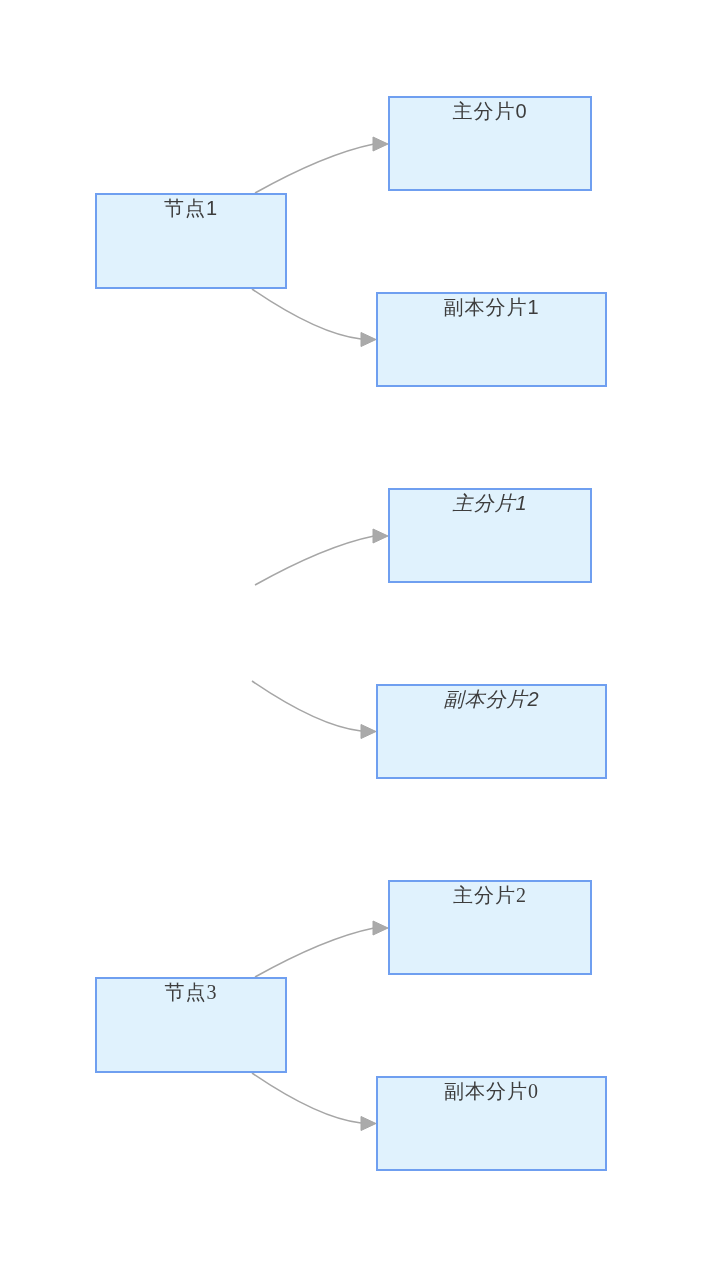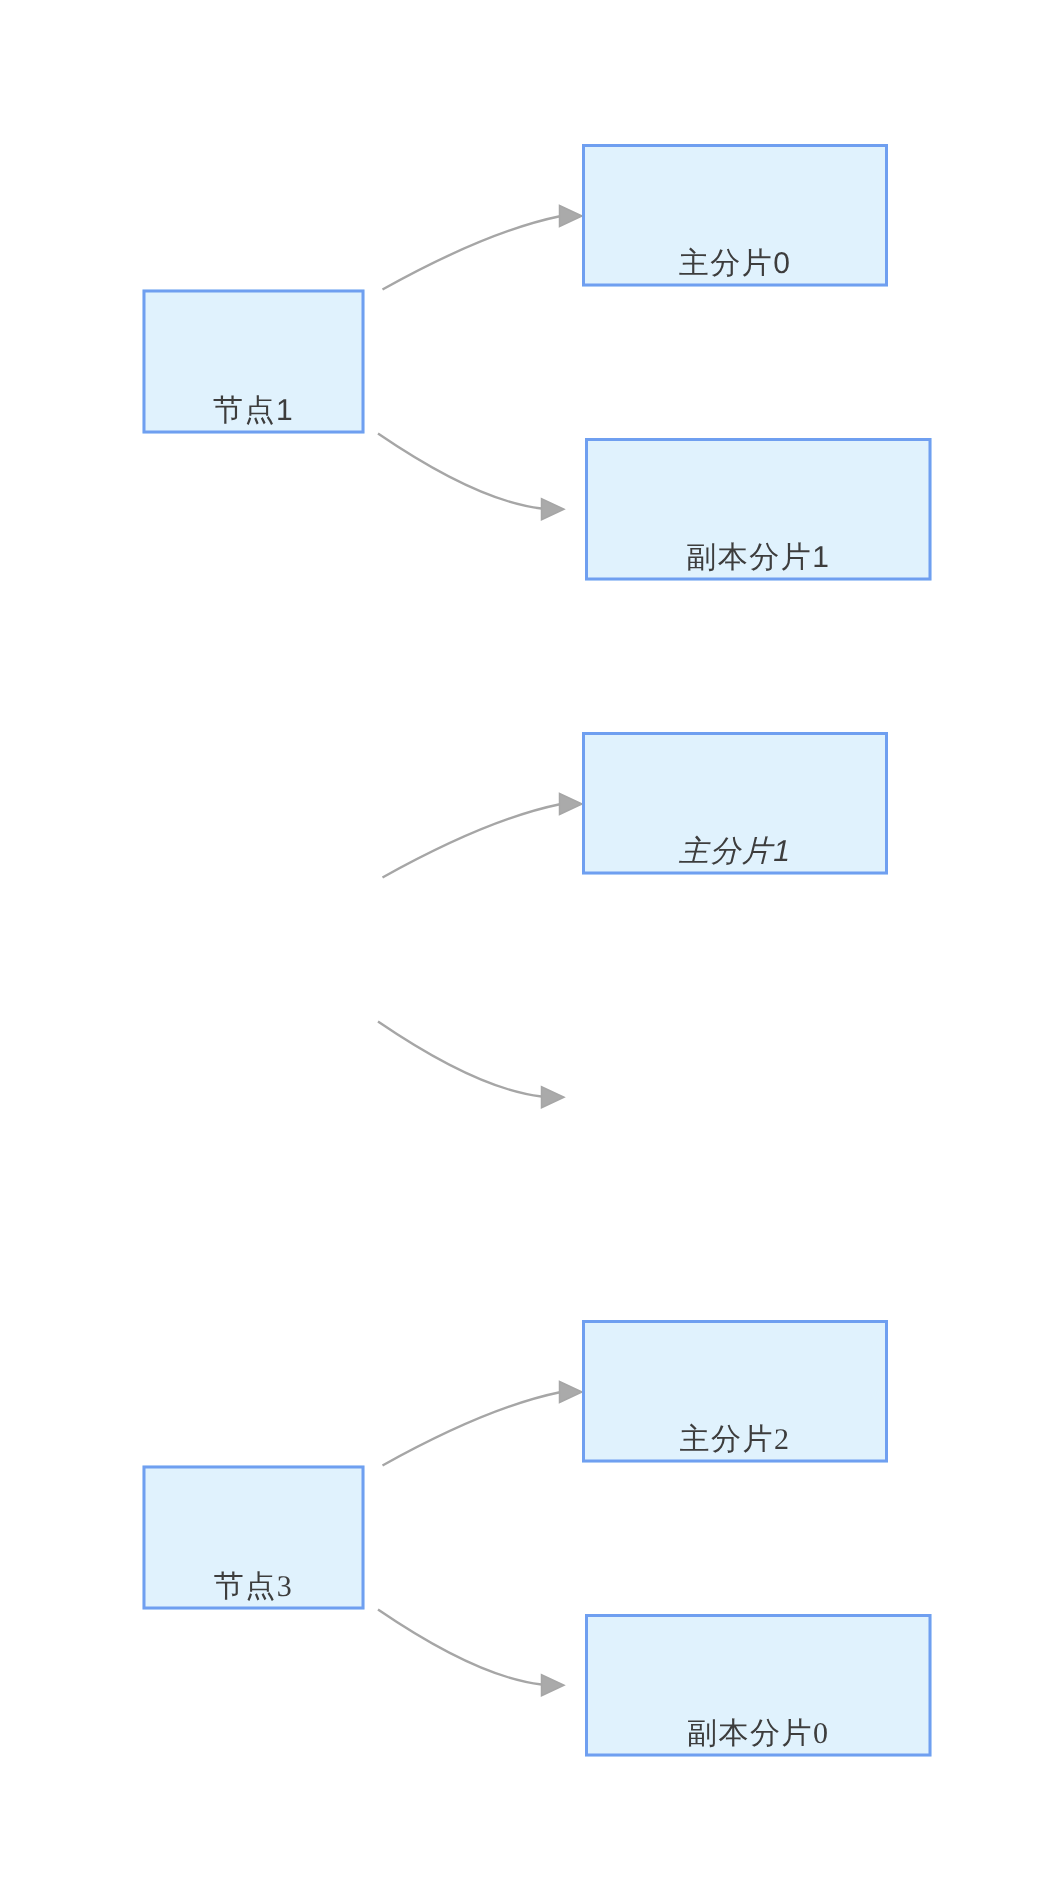--- a/index.html
+++ b/index.html
@@ -23,29 +23,29 @@
   }
   .group.g1 { top: 96px; }
   .group.g2 { top: 488px; font-style: italic; }
   .group.g3 { top: 880px; font-family: Liberation Serif, serif; }
   .box {
     position: absolute;
     box-sizing: border-box;
     background: var(--box-fill, #e0f2fd);
     border: 2px solid var(--box-border, #6f9ff0);
     display: flex;
-    align-items: flex-end;
+    align-items: flex-start;
     justify-content: center;
     font-size: 20px;
     color: var(--text, #3d3d3d);
     letter-spacing: 1px;
   }
   .box.primary { left: 388px; top: 0;     width: 204px; height: 95px; }
-  .box.node    { left: 95px;  top: 97px;  width: 148px; height: 96px; }
-  .box.replica { left: 376px; top: 196px; width: 231px; height: 95px; margin-left: 14px; }
+  .box.node    { left: 95px;  top: 97px;  width: 192px; height: 96px; }
+  .box.replica { left: 376px; top: 196px; width: 231px; height: 95px; }
   svg.arrows {
     position: absolute;
     left: 0; top: 0;
     width: 701px;
     height: 292px;
     pointer-events: none;
   }
   svg.arrows path {
     fill: none;
     stroke: var(--arrow, #a6a6a6);
@@ -83,20 +83,23 @@
   <div class="group g2">
     <svg class="arrows" viewBox="0 0 701 292" aria-hidden="true">
       <path d="M 255 97 Q 325 58 374 48"></path>
       <polygon points="388,48 373,41 373,55"></polygon>
       <path d="M 252 193 Q 318 238 361 243"></path>
       <polygon points="376,243.5 361,236.5 361,250.5"></polygon>
     </svg>
     <div class="box primary">
       <span>主分片1</span>
     </div>
+    <div class="box replica">
+      <span>副本分片2</span>
+    </div>
   </div>
 
   <div class="group g3">
     <svg class="arrows" viewBox="0 0 701 292" aria-hidden="true">
       <path d="M 255 97 Q 325 58 374 48"></path>
       <polygon points="388,48 373,41 373,55"></polygon>
       <path d="M 252 193 Q 318 238 361 243"></path>
       <polygon points="376,243.5 361,236.5 361,250.5"></polygon>
     </svg>
     <div class="box primary">

